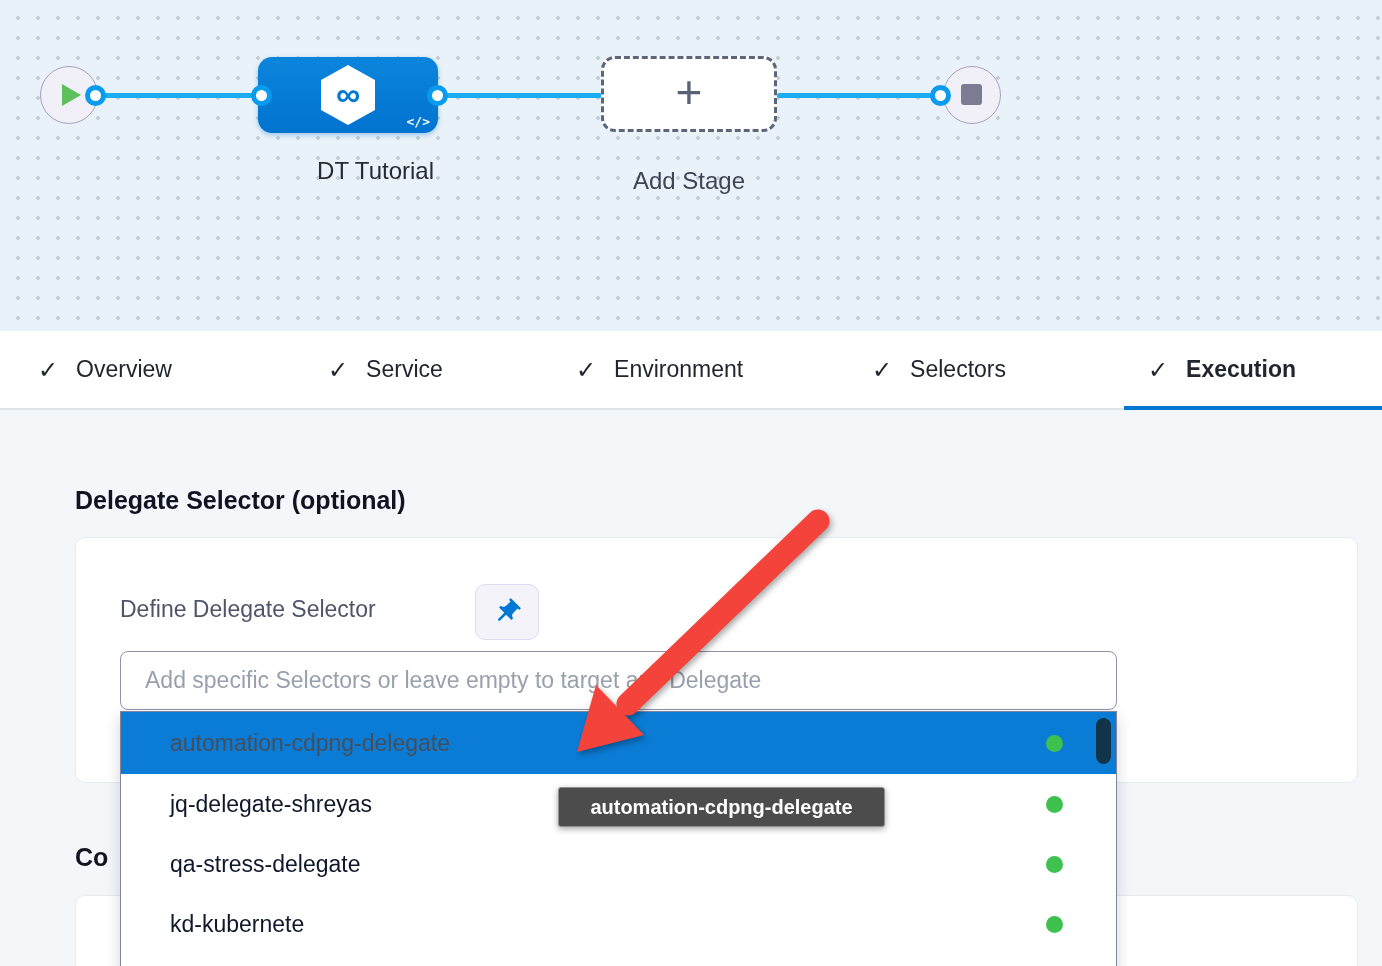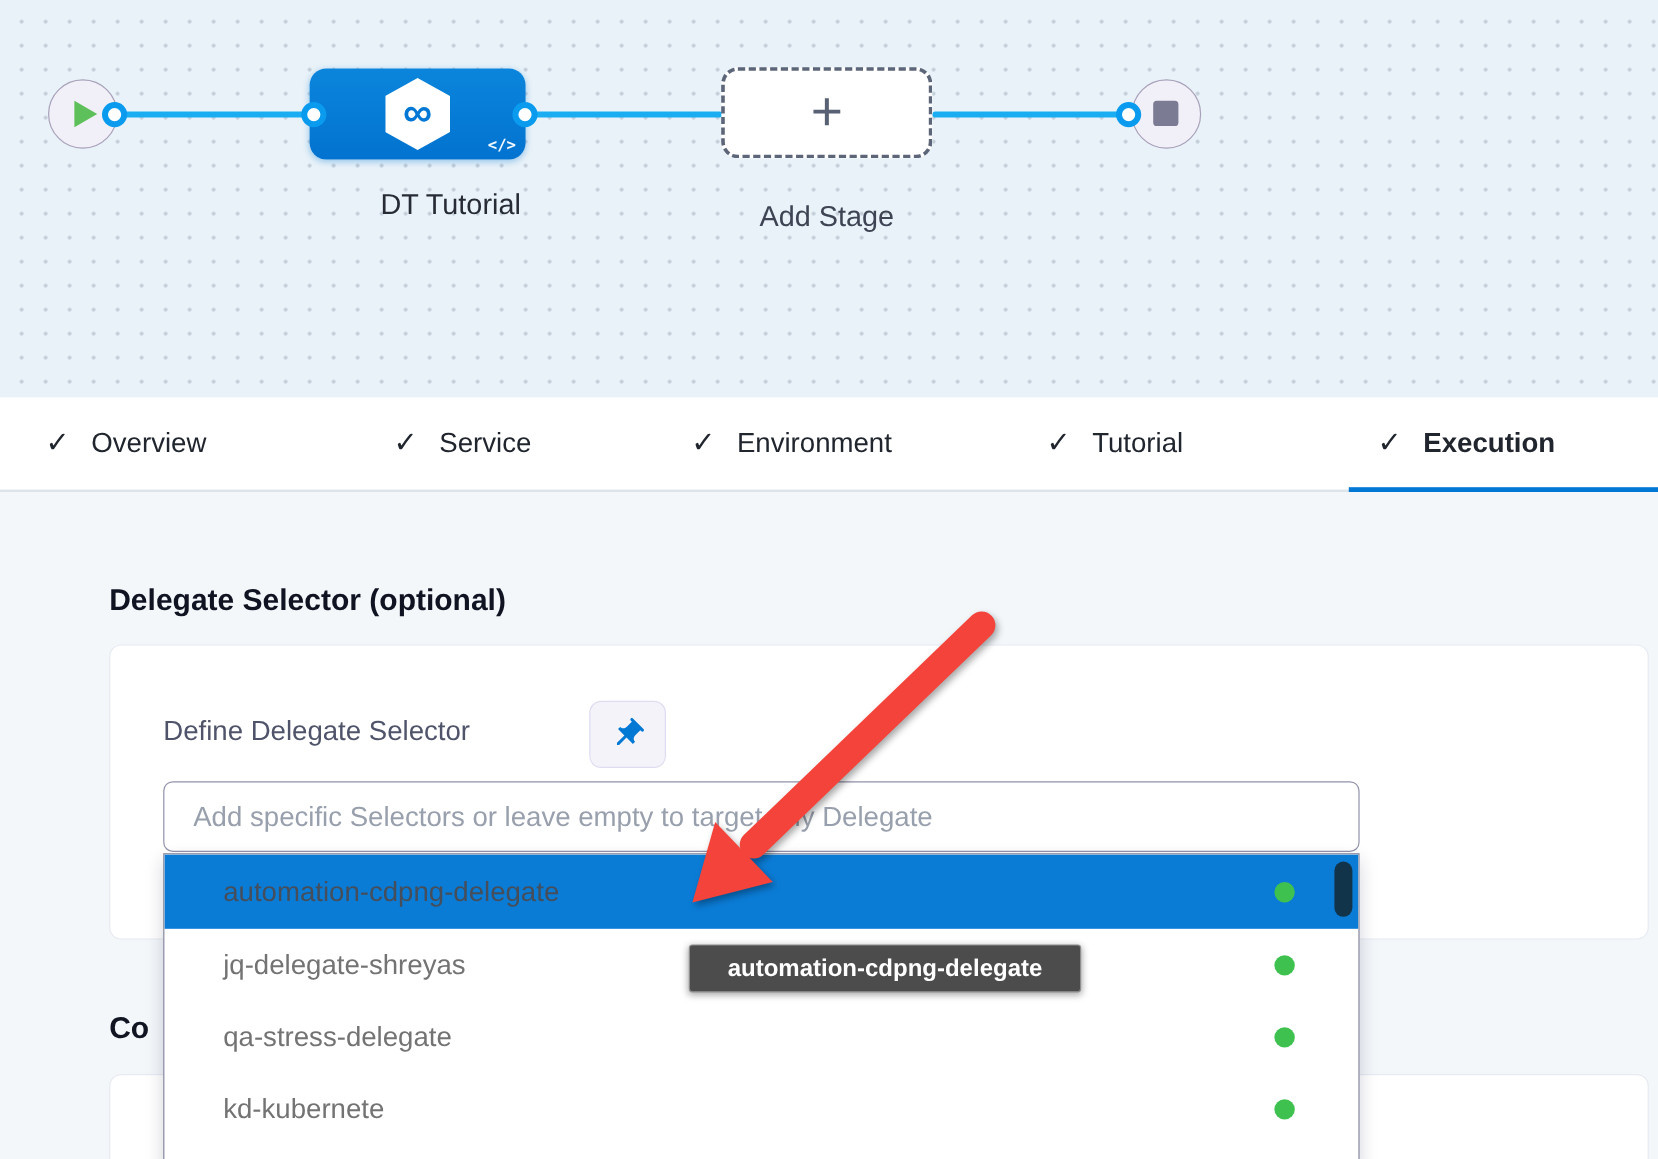--- a/index.html
+++ b/index.html
@@ -79,21 +79,21 @@
   .tab .chk{font-size:24px;margin-right:18px;color:#20252e;}
   .t-overview{left:38px;}
   .t-service{left:328px;}
   .t-environment{left:576px;}
   .t-execution{left:872px;}
   .t-advanced{left:1148px;font-weight:700;}
   .active-underline{
     position:absolute;left:1124px;right:0;bottom:-2px;height:4px;background:#0278d5;
   }
   
-  .content{position:absolute;left:16px;top:410px;width:1346px;height:556px;background:#f3f7fa;}
+  .content{position:absolute;left:0;top:410px;width:1346px;height:556px;background:#f3f7fa;}
   .h1{
     position:absolute;left:75px;top:76px;font-size:25px;font-weight:700;color:#101321;
   }
   .card1{
     position:absolute;left:75px;top:127px;right:-12px;height:246px;background:#ffffff;
     border:1px solid #e7eaf1;border-radius:10px;box-sizing:border-box;z-index:1;
   }
   .define-label{
     position:absolute;left:120px;top:186px;font-size:23px;color:#50546a;z-index:2;text-align:center;
   }
@@ -118,21 +118,21 @@
     border:1px solid #e7eaf1;border-radius:10px;box-sizing:border-box;z-index:0;
   }
   
   .dropdown{
     position:absolute;left:120px;top:301px;width:997px;height:265px;background:#ffffff;
     border:1px solid #83849b;box-sizing:border-box;z-index:5;
     box-shadow:0 6px 14px rgba(20,30,60,.18);overflow:hidden;
   }
   .dd-item{
     position:relative;height:60px;display:flex;align-items:center;cursor:pointer;
-    font-size:23px;color:#737373;padding-left:49px;box-sizing:border-box;
+    font-size:23px;color:#0f172a;padding-left:49px;box-sizing:border-box;
   }
   .dd-item.hl{height:62px;background:#0b7cd6;color:#454e5a;}
   .dot{
     position:absolute;left:925px;top:50%;margin-top:-8px;width:17px;height:17px;
     border-radius:50%;background:#3fc14f;
   }
   .scroll-thumb{
     position:absolute;right:5px;top:6px;width:15px;height:46px;background:#11344a;
     border-radius:8px;z-index:6;cursor:pointer;
   }
@@ -191,21 +191,21 @@
   <div class="tab t-service">
     <span class="chk">✓</span>
     <span>Service</span>
   </div>
   <div class="tab t-environment">
     <span class="chk">✓</span>
     <span>Environment</span>
   </div>
   <div class="tab t-execution">
     <span class="chk">✓</span>
-    <span>Tutorial</span>
+    <span>Selectors</span>
   </div>
   <div class="tab t-advanced">
     <span class="chk">✓</span>
     <span>Execution</span>
   </div>
   <div class="active-underline"></div>
 </div>
 
 <div class="content">
   <div class="h1">Delegate Selector (optional)</div>

